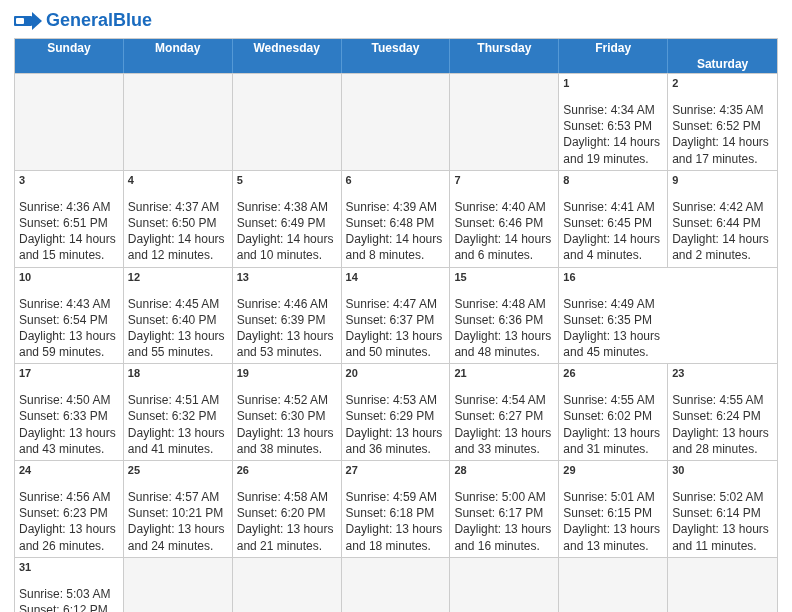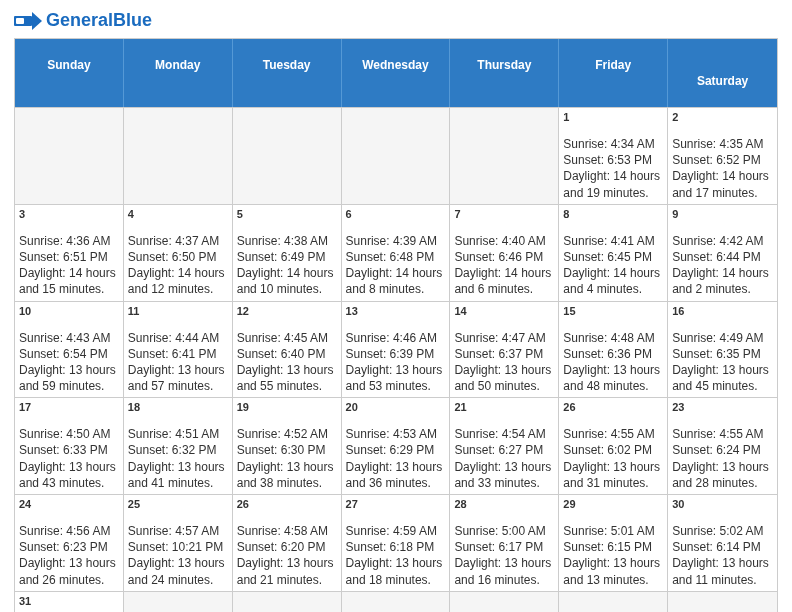--- a/index.html
+++ b/index.html
@@ -65,21 +65,21 @@
     .cal-header-row {
       display: grid;
       grid-template-columns: repeat(7, 1fr);
       background: #2e7bc4;
     }
     .cal-header-cell {
       color: #fff;
       font-size: 12px;
       font-weight: bold;
       text-align: center;
-      padding: 19px 2px;
+      padding: 2px 2px;
       border-right: 1px solid #5599d6;
     }
     .cal-header-cell:last-child { border-right: none; margin-top: 16px; }
     .cal-body {
       flex: 1;
       display: flex;
       flex-direction: column;
     }
     .cal-row {
       display: grid;
@@ -129,22 +129,22 @@
     <div class="title-block">
       <div class="cal-title"></div>
       <div class="cal-subtitle"></div>
     </div>
   </div>
 
   <div class="calendar">
     <div class="cal-header-row">
     <div class="cal-header-cell">Sunday</div>
         <div class="cal-header-cell">Monday</div>
+        <div class="cal-header-cell">Wednesday</div>
         <div class="cal-header-cell">Tuesday</div>
-        <div class="cal-header-cell">Wednesday</div>
         <div class="cal-header-cell">Thursday</div>
         <div class="cal-header-cell">Friday</div>
         <div class="cal-header-cell">Saturday</div>
       </div>
     <div class="cal-body">
     <div class="cal-row">
           <div class="cal-cell empty"></div>
           <div class="cal-cell empty"></div>
           <div class="cal-cell empty"></div>
           <div class="cal-cell empty"></div>
@@ -207,26 +207,20 @@
           </div>
         </div>
         <div class="cal-row">
           <div class="cal-cell">
             <span class="day-num">10</span>
             <div class="cell-info">Sunrise: 4:43 AM
 Sunset: 6:54 PM
 Daylight: 13 hours and 59 minutes.</div>
           </div>
           <div class="cal-cell">
-            <span class="day-num">11</span>
-            <div class="cell-info">Sunrise: 4:44 AM
-Sunset: 6:41 PM
-Daylight: 13 hours and 57 minutes.</div>
-          </div>
-          <div class="cal-cell">
             <span class="day-num">12</span>
             <div class="cell-info">Sunrise: 4:45 AM
 Sunset: 6:40 PM
 Daylight: 13 hours and 55 minutes.</div>
           </div>
           <div class="cal-cell">
             <span class="day-num">13</span>
             <div class="cell-info">Sunrise: 4:46 AM
 Sunset: 6:39 PM
 Daylight: 13 hours and 53 minutes.</div>

